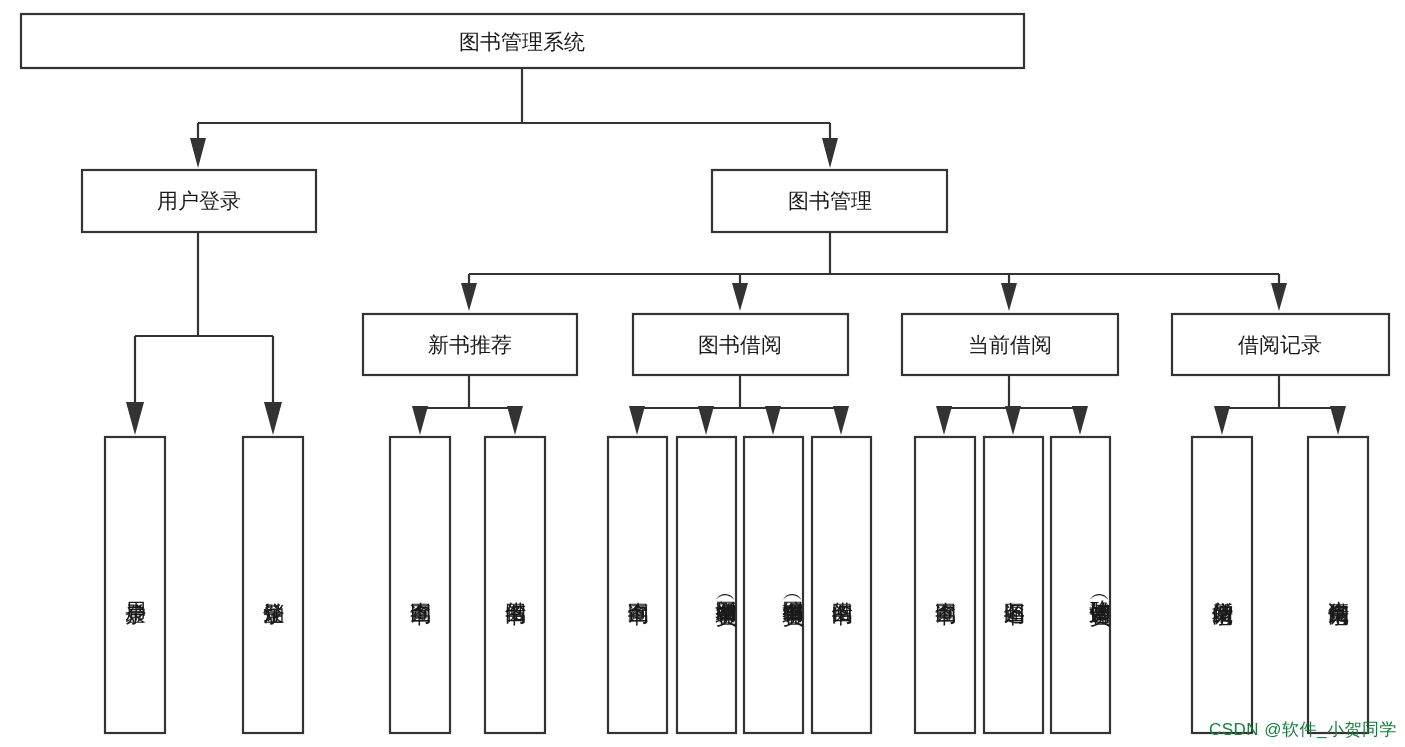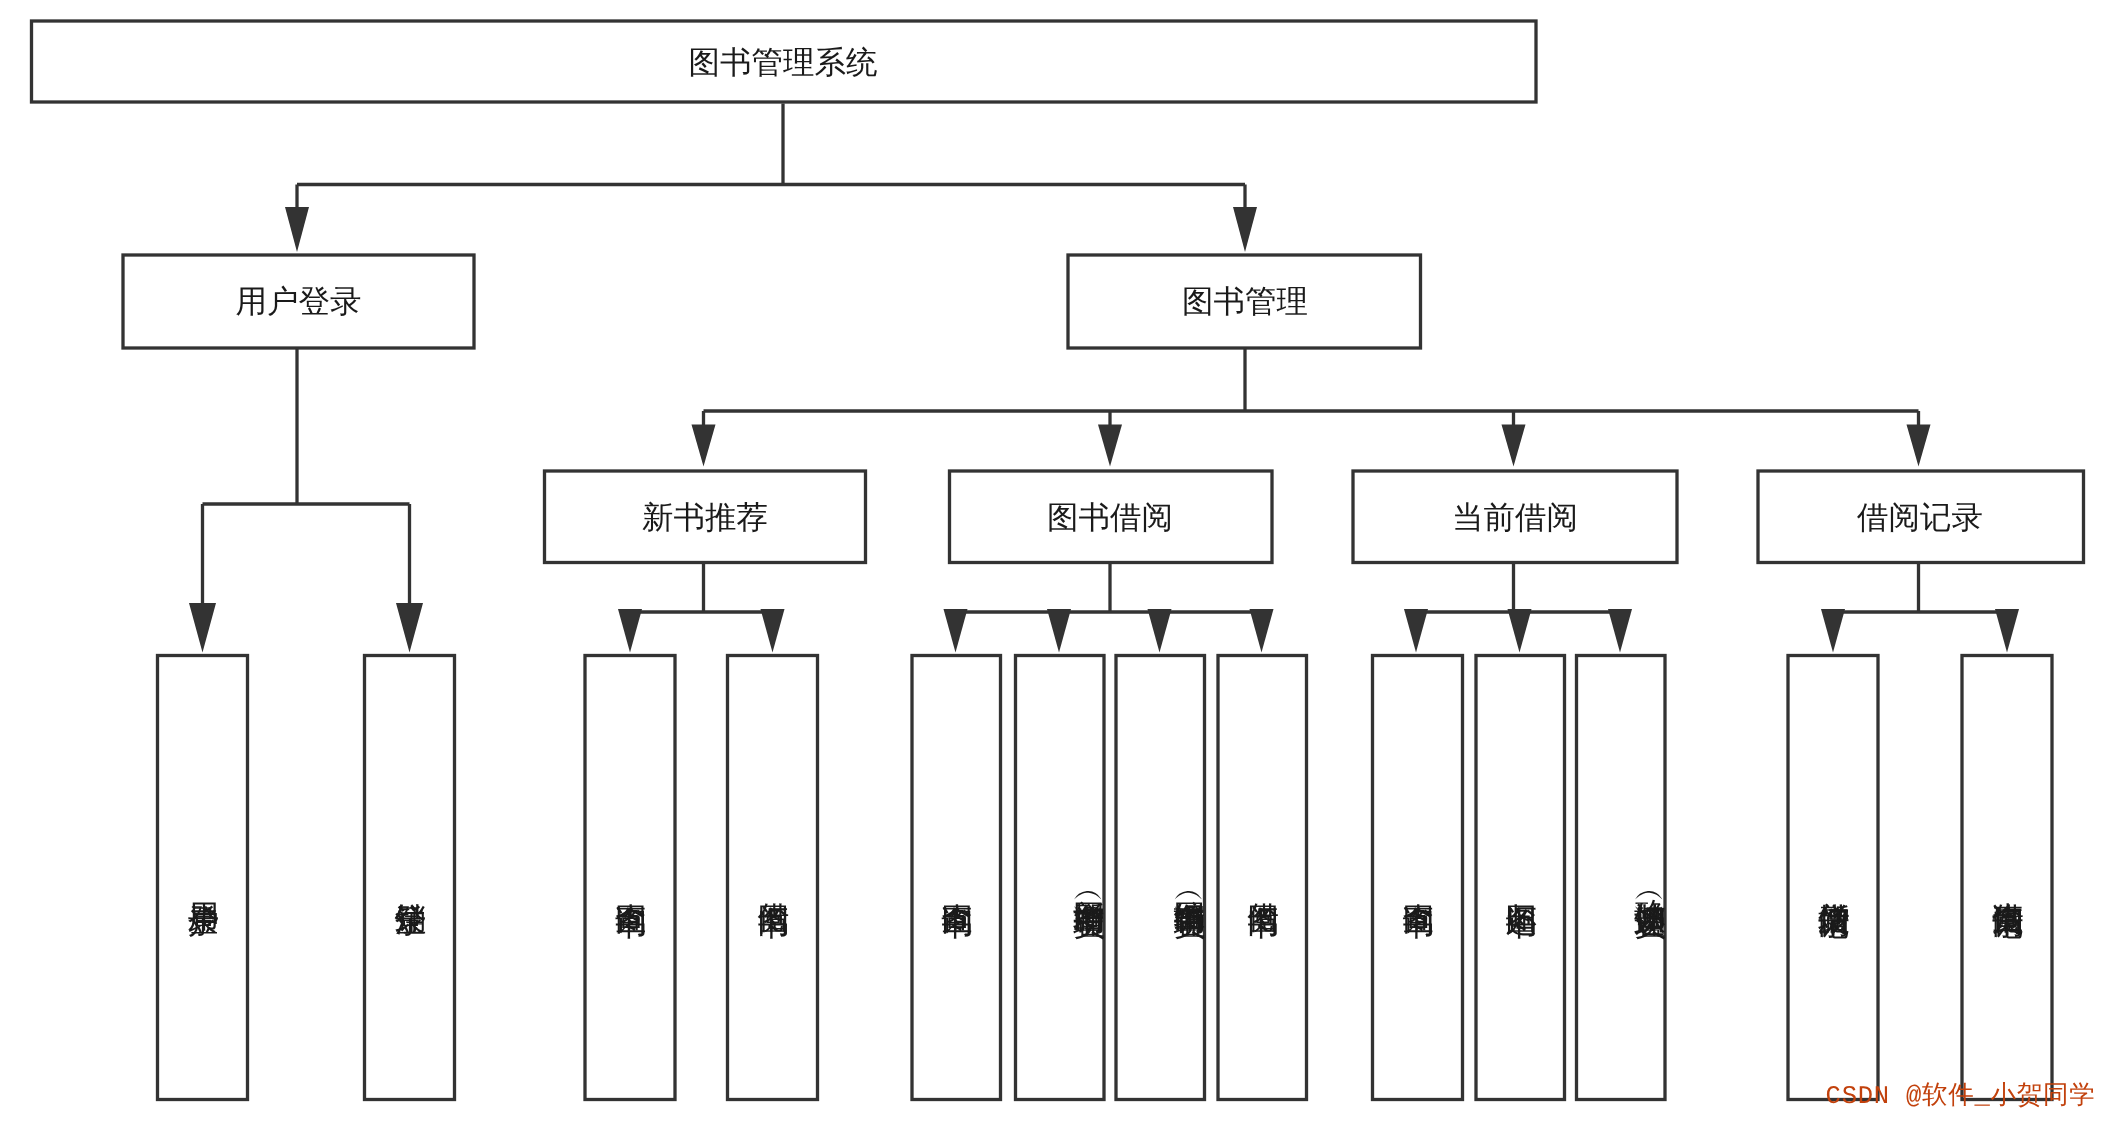--- a/index.html
+++ b/index.html
@@ -64,23 +64,23 @@
     letter-spacing: 1px;
     white-space: nowrap;
     pointer-events: none;
     box-sizing: border-box;
     padding-top: 4px;
   }
   .watermark {
     position: absolute;
     right: 8px;
     bottom: 6px;
-    font-family: Liberation Mono, monospace;
+    font-family: Liberation Sans, sans-serif;
     font-size: 17px;
-    color: #c2410c;
+    color: #15803d;
     letter-spacing: 0.5px;
     white-space: nowrap;
   }
 </style>
 </head>
 <body>
 
 <div id="diagram-root">
 
   <svg id="flow-svg" viewBox="0 0 1405 747">

